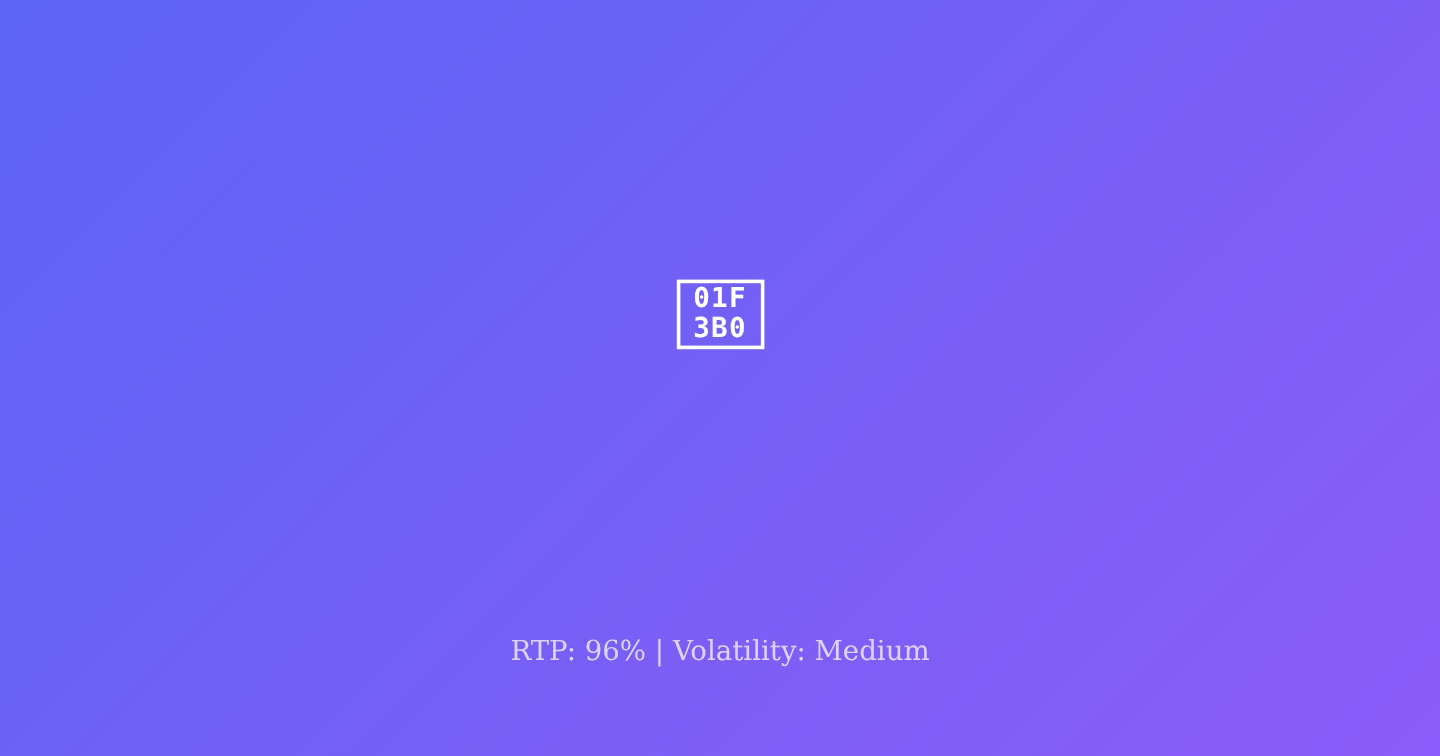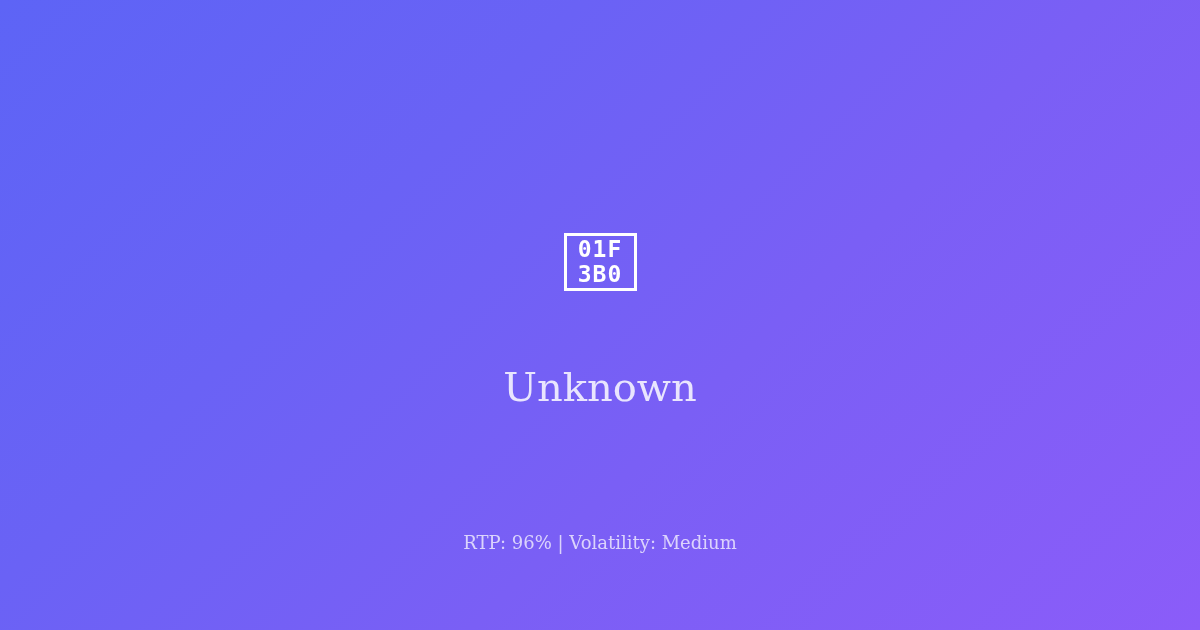--- a/index.html
+++ b/index.html
@@ -92,36 +92,35 @@
 
   
   .meta-line {
     position: absolute;
     left: 0;
     right: 0;
     top: 528px;
     text-align: center;
     font-family: "DejaVu Serif", "Liberation Serif", serif;
     font-weight: 400;
-    font-size: 18px;
+    font-size: 23px;
     line-height: 30px;
     color: rgba(255, 255, 255, 0.73);
   }
 </style>
 </head>
 <body>
 
 <div class="og-card">
 
   <div class="title-row">
 
     <span class="tofu-glyph">
       <span class="tofu-line">01F</span>
       <span class="tofu-line">3B0</span>
     </span>
 
   </div>
 
-  <div class="subtitle">Unknown</div>
 
   <div class="meta-line">RTP: 96% | Volatility: Medium</div>
 
 </div>
 
 </body></html>

